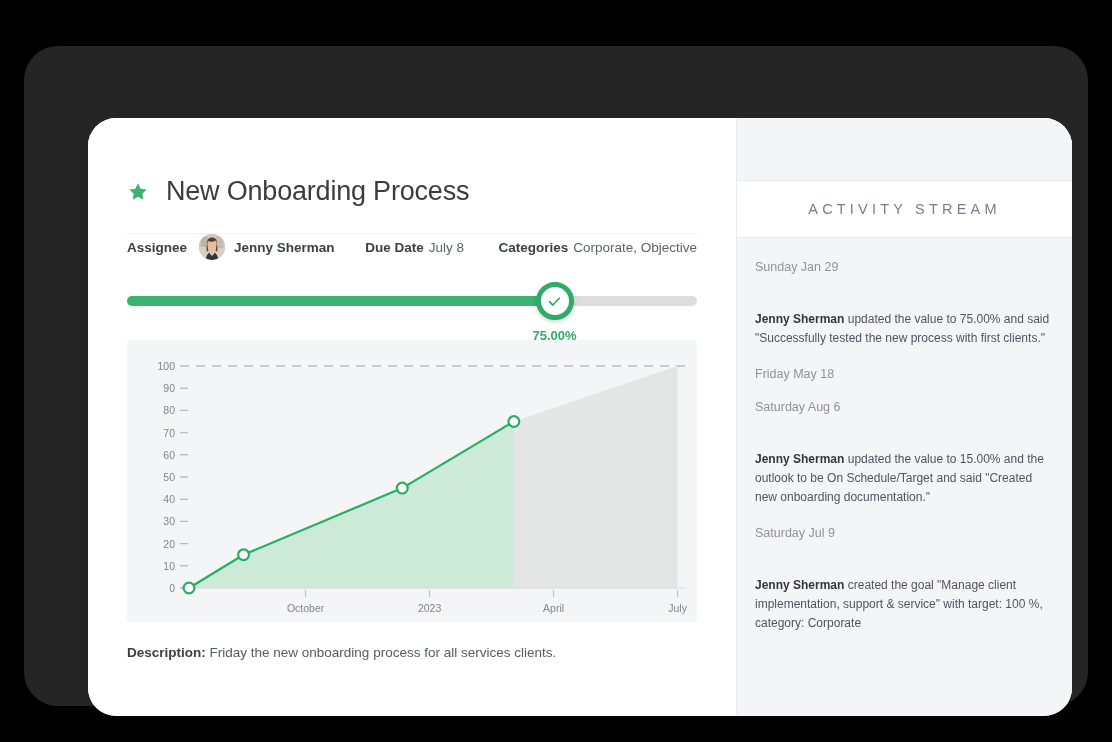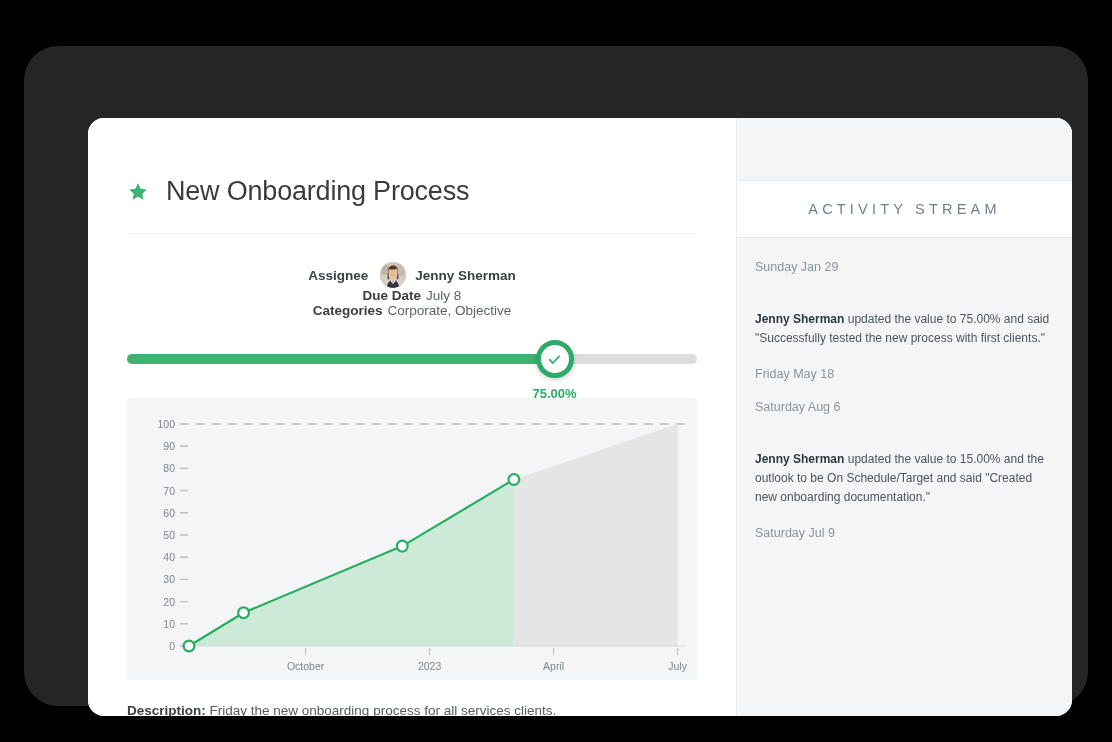--- a/index.html
+++ b/index.html
@@ -13,41 +13,41 @@
 
   
   .frame{
     position:absolute;left:24px;top:46px;width:1064px;height:660px;
     background:#252526;border-radius:34px;
   }
 
   
   .card{
     position:absolute;left:64px;top:72px;width:984px;height:598px;
-    background:#ffffff;border-radius:16px;overflow:hidden;
+    background:#ffffff;border-radius:28px;overflow:hidden;
     display:flex;
   }
 
   
   .main{
     position:relative;width:648px;height:100%;
     background:#ffffff;box-sizing:border-box;
     padding:0 39px;
   }
   .title-row{display:flex;align-items:center;padding-top:60px;}
   .star-icon{width:22px;height:22px;flex:0 0 auto;margin-right:17px;display:block;}
   .goal-title{
     font-size:27px;color:#3c3c3c;font-weight:400;letter-spacing:-0.2px;
     line-height:1;white-space:nowrap;
   }
   .divider{height:1px;background:#eef0f1;margin-top:28px;}
 
   .meta-row{
-    display:flex;align-items:center;margin-top:28px;
-    font-size:13.5px;color:#555b60;white-space:nowrap;flex-direction:column;
+    display:flex;align-items:center;margin-top:0;
+    font-size:13.5px;color:#555b60;white-space:nowrap;
   }
   .meta-label{font-weight:700;color:#3b4045;}
   .meta-val{color:#5d6369;margin-left:5px;}
   .meta-group{display:flex;align-items:center;}
   .gap1{width:34px;}
   .gap2{width:38px;}
   .avatar{
     width:26px;height:26px;border-radius:50%;margin:0 9px 0 12px;
     overflow:hidden;flex:0 0 auto;display:block;background:#cdbba9;
   }
@@ -247,19 +247,20 @@
             </div>
             <div class="entry">
               <div class="entry-date">Friday May 18</div>
             </div>
             <div class="entry">
               <div class="entry-date">Saturday Aug 6</div>
               <div class="entry-text"><b>Jenny Sherman</b><span> updated the value to 15.00% and the outlook to be On Schedule/Target and said "Created new onboarding documentation."</span></div>
             </div>
             <div class="entry">
               <div class="entry-date">Saturday Jul 9</div>
+              <div class="entry-text"><b>Jenny Sherman</b><span> created the goal "Manage client implementation, support &amp; service" with target: 100 %, category: Corporate</span></div>
             </div>
           </div>
       </div>
 
     </div>
   </div>
 </div>
 
 </body></html>

